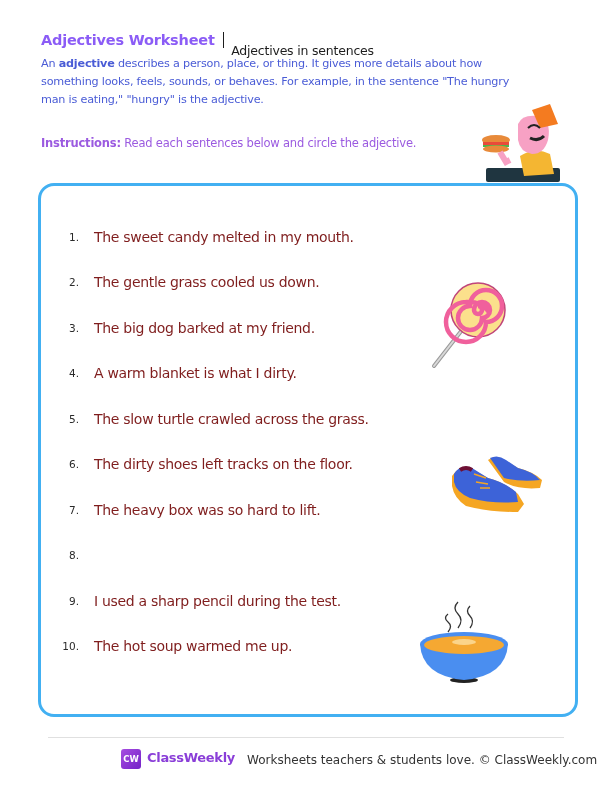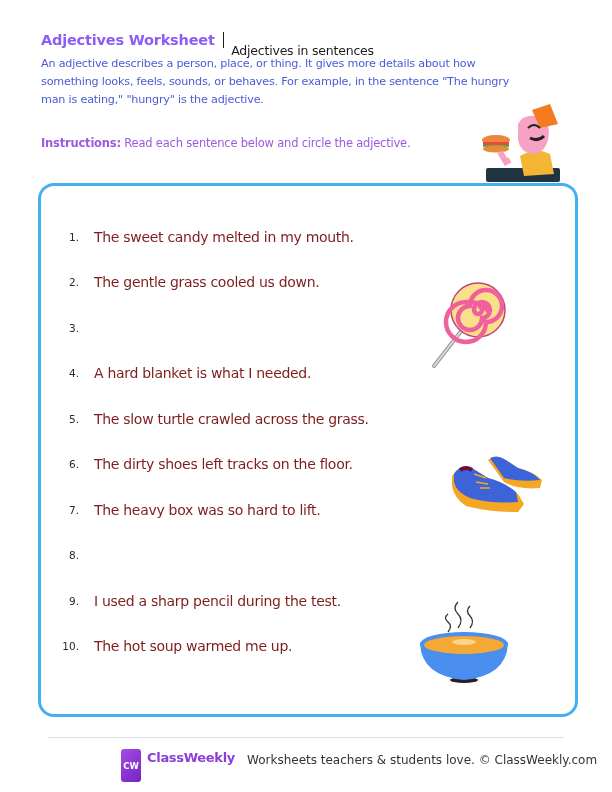--- a/index.html
+++ b/index.html
@@ -4,48 +4,48 @@
 <style>
   html, body { margin:0; padding:0; }
   body { width:612px; height:792px; background:#ffffff; position:relative; overflow:hidden;
          font-family:"DejaVu Sans","Liberation Sans",sans-serif; }
   .header { position:absolute; left:41px; top:22px; display:flex; align-items:center; white-space:nowrap; }
   .title { font-size:14.5px; font-weight:bold; color:#8b5cf6; letter-spacing:-0.2px; }
   .sep { display:inline-block; width:1.5px; height:16px; background:#1d1d1d; margin:0 7px 0 8px; }
   .subtitle { font-size:12.5px; color:#1d1d1d; letter-spacing:-0.2px;margin-top:21px; }
   .intro { position:absolute; left:41px; top:55px; width:470px; font-size:11.2px; line-height:18px;
            color:#4a5cd6; letter-spacing:-0.2px; }
-  .intro b { font-weight:normal;margin-top:29px; }
+  .intro b { font-weight:bold;margin-top:29px; }
   .instructions { position:absolute; left:41px; top:136px; font-size:11.5px; color:#9b5ae0; white-space:nowrap; letter-spacing:-0.2px; }
   .instructions b { font-weight:bold; }
   .box { position:absolute; left:38px; top:183px; width:534px; height:528px; border:3px solid #42b0f2;
          border-radius:16px; }
   .row { position:absolute; left:0; height:20px; display:flex; align-items:center; white-space:nowrap; }
   .num { width:53px; text-align:right; font-size:10.5px; color:#2a2a2a; padding-right:15px; box-sizing:border-box; }
   .sent { font-size:14px; color:#7f1d1d; letter-spacing:-0.3px; }
   .footer-line { position:absolute; left:48px; top:737px; width:516px; height:1px; background:#e0e0e0; }
-  .logo { position:absolute; left:121px; top:749px; width:20px; height:33px; border-radius:3px;
+  .logo { position:absolute; left:121px; top:749px; width:20px; height:20px; border-radius:3px;
           background:linear-gradient(135deg,#a64de0,#7422c8); color:#fff; font-size:8.5px; font-weight:bold;
           display:flex; align-items:center; justify-content:center; }
   .brand { position:absolute; left:147px; top:750px; font-size:13px; font-weight:bold; color:#8a3ed8; letter-spacing:-0.3px; }
   .tagline { position:absolute; left:247px; top:753px; font-size:12px; color:#333; white-space:nowrap; }
   .ill { position:absolute; }
 </style>
 </head>
 <body>
 
 <div class="header">
   <span class="title">Adjectives Worksheet</span>
   <span class="sep"></span>
   <span class="subtitle">Adjectives in sentences</span>
 </div>
 
 <div class="intro"><span>An </span><b>adjective</b><span> describes a person, place, or thing. It gives more details about how something looks, feels, sounds, or behaves. For example, in the sentence "The hungry man is eating," "hungry" is the adjective.</span></div>
 
-<div class="instructions"><b>Instructions:</b><span> Read each sentence below and circle the adjective.</span></div>
+<div class="instructions"><b>Instructions:</b><span> Read each sentences below and circle the adjective.</span></div>
 
 <svg class="ill" style="left:480px;top:96px" width="100" height="92" viewBox="0 0 100 92">
   <rect x="6" y="72" width="74" height="14" rx="2" fill="#1f3540"></rect>
   <path d="M40 60 Q55 50 70 58 L74 78 L44 80 Z" fill="#f4b632"></path>
   <path d="M38 28 Q42 18 58 20 Q72 24 68 44 Q64 58 52 58 Q40 56 38 44 Z" fill="#f7a1c4"></path>
   <path d="M52 14 L70 8 L78 28 L60 32 Z" fill="#f47b20"></path>
   <path d="M48 32 q6 -6 12 0" stroke="#222" stroke-width="2" fill="none"></path>
   <path d="M50 42 q8 4 14 -2" stroke="#222" stroke-width="3" fill="none"></path>
   <ellipse cx="16" cy="44" rx="14" ry="5" fill="#e88a3a"></ellipse>
   <rect x="3" y="46" width="26" height="4" fill="#e94a3a"></rect>
@@ -58,24 +58,25 @@
   <div class="row" style="top:41px">
       <span class="num">1.</span>
       <span class="sent">The sweet candy melted in my mouth.</span>
     </div>
   <div class="row" style="top:86px">
       <span class="num">2.</span>
       <span class="sent">The gentle grass cooled us down.</span>
     </div>
   <div class="row" style="top:132px">
       <span class="num">3.</span>
+      <span class="sent">The big dog barked at my friend.</span>
     </div>
   <div class="row" style="top:177px">
       <span class="num">4.</span>
-      <span class="sent">A hard blanket is what I needed.</span>
+      <span class="sent">A warm blanket is what I dirty.</span>
     </div>
   <div class="row" style="top:223px">
       <span class="num">5.</span>
       <span class="sent">The slow turtle crawled across the grass.</span>
     </div>
   <div class="row" style="top:268px">
       <span class="num">6.</span>
       <span class="sent">The dirty shoes left tracks on the floor.</span>
     </div>
   <div class="row" style="top:314px">

